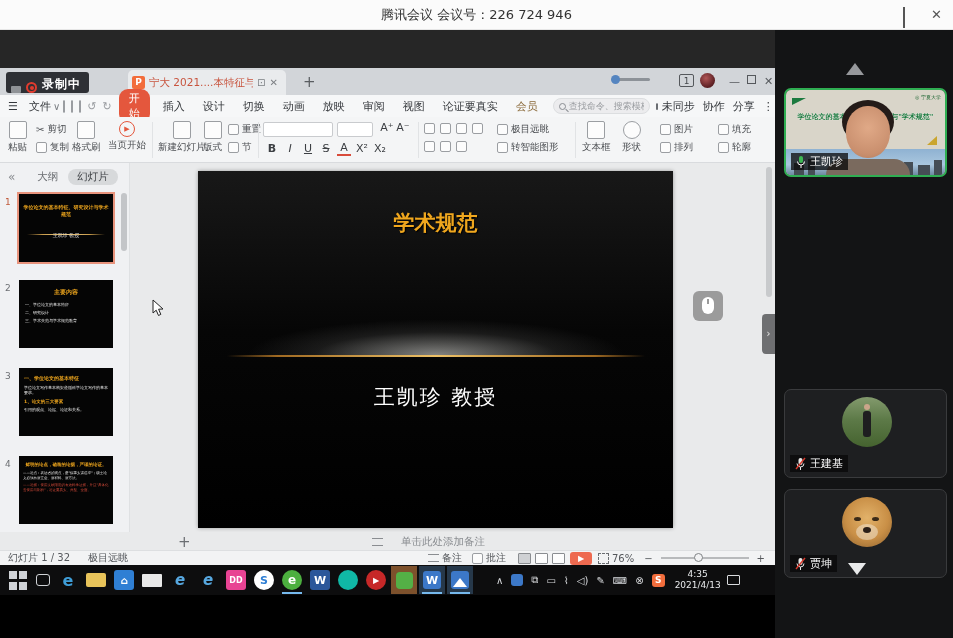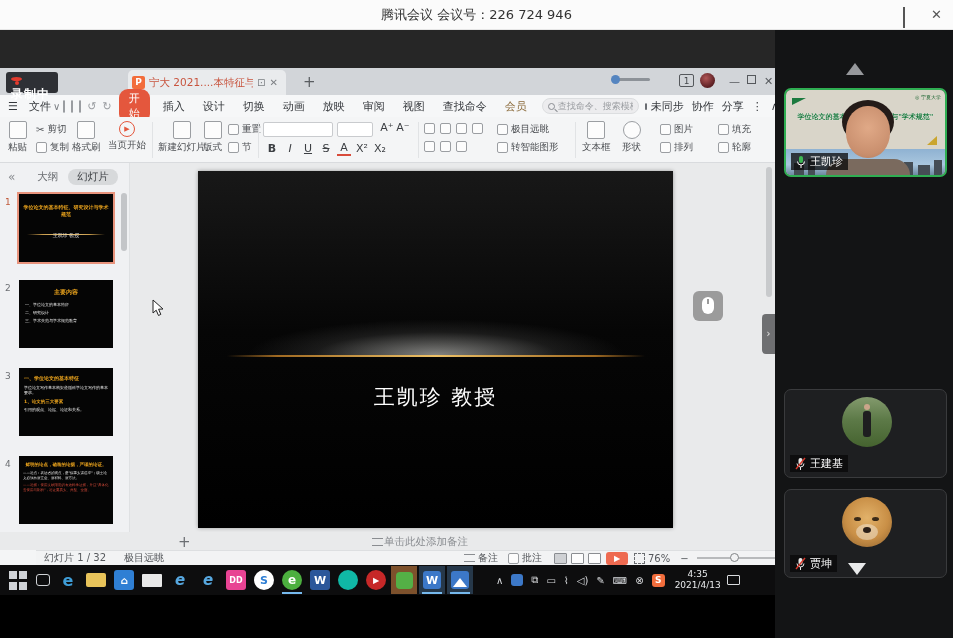--- a/index.html
+++ b/index.html
@@ -12,21 +12,21 @@
   #titlebar { left:0; top:0; width:953px; height:30px; background:#fbfbfb; border-bottom:1px solid #e6e6e6; }
   #titlebar .ttl { width:100%; text-align:center; font-size:13px; color:#333; line-height:30px; }
   .winctl { width:14px; height:14px; display:inline-block; position:relative; cursor:default; }
   .minbar { width:11px; height:2px; background:#555; }
   .maxbox { width:10px; height:10px; border:1.5px solid #555; }
   .closex { font-size:13px; color:#555; line-height:14px; }
 
   
   #shared { left:0; top:30px; width:775px; height:565px; background:#1f1f1f; overflow:hidden; }
   #desktop-strip { left:0; top:0; width:775px; height:38px; background:#262626; }
-  #rec-pill { left:6px; top:42px; height:21px; background:rgba(33,36,40,.93); border-radius:3px; padding:0 8px 0 5px; display:flex; align-items:flex-start; gap:5px; z-index:40;flex-direction:column; }
+  #rec-pill { left:6px; top:42px; height:21px; background:rgba(33,36,40,.93); border-radius:3px; padding:0 8px 0 5px; display:flex; align-items:flex-end; gap:5px; z-index:40; }
   #rec-pill .cam { width:10px; height:7px; background:#8f9296; border-radius:1px; }
   #rec-pill .ring { width:11px; height:11px; border:2px solid #e23b2e; border-radius:50%; position:relative; }
   #rec-pill .ring i { position:absolute; left:1.5px; top:1.5px; width:4px; height:4px; background:#e23b2e; border-radius:50%; }
   #rec-pill .rt { color:#fff; font-size:12px; font-weight:bold; letter-spacing:1px; }
 
   
   #wps { left:0; top:38px; width:775px; height:497px; background:#f4f5f6; }
   #tabbar { left:0; top:0; width:775px; height:27px; background:#d2d5d9; }
   #doc-tab { left:128px; top:2px; width:158px; height:25px; background:#e9ebed; border-radius:5px 5px 0 0; display:flex; align-items:center; padding:0 4px; gap:4px; }
   .wpsico { width:13px; height:13px; background:#f26d3c; border-radius:2px; color:#fff; font-size:9px; font-weight:bold; text-align:center; line-height:13px; }
@@ -85,25 +85,25 @@
   #slide .auth { position:absolute; left:0; top:212px; width:100%; text-align:center; color:#fff; font-size:21px; font-family:"DejaVu Serif","Liberation Serif",serif; letter-spacing:2px; }
   #mousebtn { left:563px; top:128px; width:30px; height:30px; background:#9b9b9b; border-radius:6px; }
   #mousebtn .mouse { position:absolute; left:9px; top:6px; width:12px; height:17px; background:#fff; border-radius:6px; }
   #mousebtn .mouse i { position:absolute; left:5px; top:2px; width:2px; height:5px; background:#9b9b9b; }
   #canv-scroll { left:636px; top:4px; width:6px; height:130px; background:#c8cacc; border-radius:3px; }
   #side-handle { left:632px; top:151px; width:13px; height:40px; background:#6e6f71; border-radius:4px 0 0 4px; color:#e8e8e8; font-size:10px; text-align:center; line-height:40px; }
   #cursor { left:22px; top:136px; }
 
   #notesbar { left:0; top:464px; width:775px; height:18px; background:#e9eaeb; }
   #addslide { left:178px; top:1px; font-size:15px; color:#6b6e72; }
-  #notesrow { left:372px; top:3px; display:flex; align-items:center; gap:1px; }
+  #notesrow { left:372px; top:3px; display:flex; align-items:center; gap:18px; }
   .neq { width:11px; height:8px; border-top:1.5px solid #8a8d91; border-bottom:1.5px solid #8a8d91; }
   #notesrow span { font-size:10.5px; color:#8a8d91; }
 
-  #statusbar { left:0; top:482px; width:775px; height:15px; background:#f2f3f4; border-top:1px solid #dddfe1; display:flex; align-items:flex-start; font-size:10px; color:#55585c;margin-left:36px; }
+  #statusbar { left:0; top:482px; width:775px; height:15px; background:#f2f3f4; border-top:1px solid #dddfe1; display:flex; align-items:flex-start; font-size:10px; color:#55585c; }
   .viewbox { width:13px; height:11px; border:1px solid #8a8d91; border-radius:1px; margin:0 2px; background:#fdfdfd; }
   .viewbox.active { background:#cfd1d4; }
   #playbtn { width:22px; height:13px; background:#ee6a50; border-radius:3px; color:#fff; font-size:8px; text-align:center; line-height:13px; margin:0 3px; }
   .fitbox { width:11px; height:11px; border:1px dashed #6b6e72; margin:0 3px; }
   #zoomtrack { width:88px; height:2px; background:#b8babc; margin:0 4px; position:relative; }
   #zoomtrack i { position:absolute; left:33px; top:-4px; width:9px; height:9px; border:1.5px solid #808386; background:#f2f3f4; border-radius:50%; }
 
   
   #taskbar { left:0; top:535px; width:775px; height:30px; background:#0d0d0e; display:flex; align-items:center; }
   .tbico { width:20px; height:20px; margin:0 4px; border-radius:3px; display:flex; align-items:center; justify-content:center; font-weight:bold; flex:none; }
@@ -211,21 +211,21 @@
         <span class="qico und">↺</span>
         <span class="qico und">↻</span>
         <span class="menu-start">开始</span>
         <span class="menu-item">插入</span>
         <span class="menu-item">设计</span>
         <span class="menu-item">切换</span>
         <span class="menu-item">动画</span>
         <span class="menu-item">放映</span>
         <span class="menu-item">审阅</span>
         <span class="menu-item">视图</span>
-        <span class="menu-item">查找命令</span>
+        <span class="menu-item">论证要真实</span>
         <span class="menu-item" style="color:#8a6a3a;">会员</span>
         <div id="searchpill">
           <i class="mag">
               <i></i>
             </i>
           <span>查找命令、搜索模板</span>
         </div>
         <i class="cloud"></i>
         <span class="menu-item" style="padding:0 4px;">未同步</span>
         <span class="menu-item" style="padding:0 4px;">协作</span>
@@ -371,20 +371,21 @@
             <div class="twhite" style="font-size:3.5px; margin:4px 4px 0; line-height:4.5px;">——论点：表达者的观点，是"摆事实讲道理"；硕士论文必须有新立意、新材料、新方法。</div>
             <div style="font-size:3.5px; margin:3px 4px 0; line-height:4.5px; color:#d84b3a;">——论据：使用文献限定的有效科学证据，并且"具体化去使用与剖析"，论证要真实、典型、全面。</div>
           </div>
 
           <div id="thumb-scroll" class="abs"></div>
         </div>
 
         <div id="canvas" class="abs">
           <div id="slide" class="abs">
             <div class="ti">
+              <div>学术规范</div>
             </div>
             <div class="glow"></div>
             <div class="gline"></div>
             <div class="auth">王凯珍  教授</div>
           </div>
           <div id="mousebtn" class="abs">
             <div class="mouse">
                 <i></i>
               </div>
           </div>

